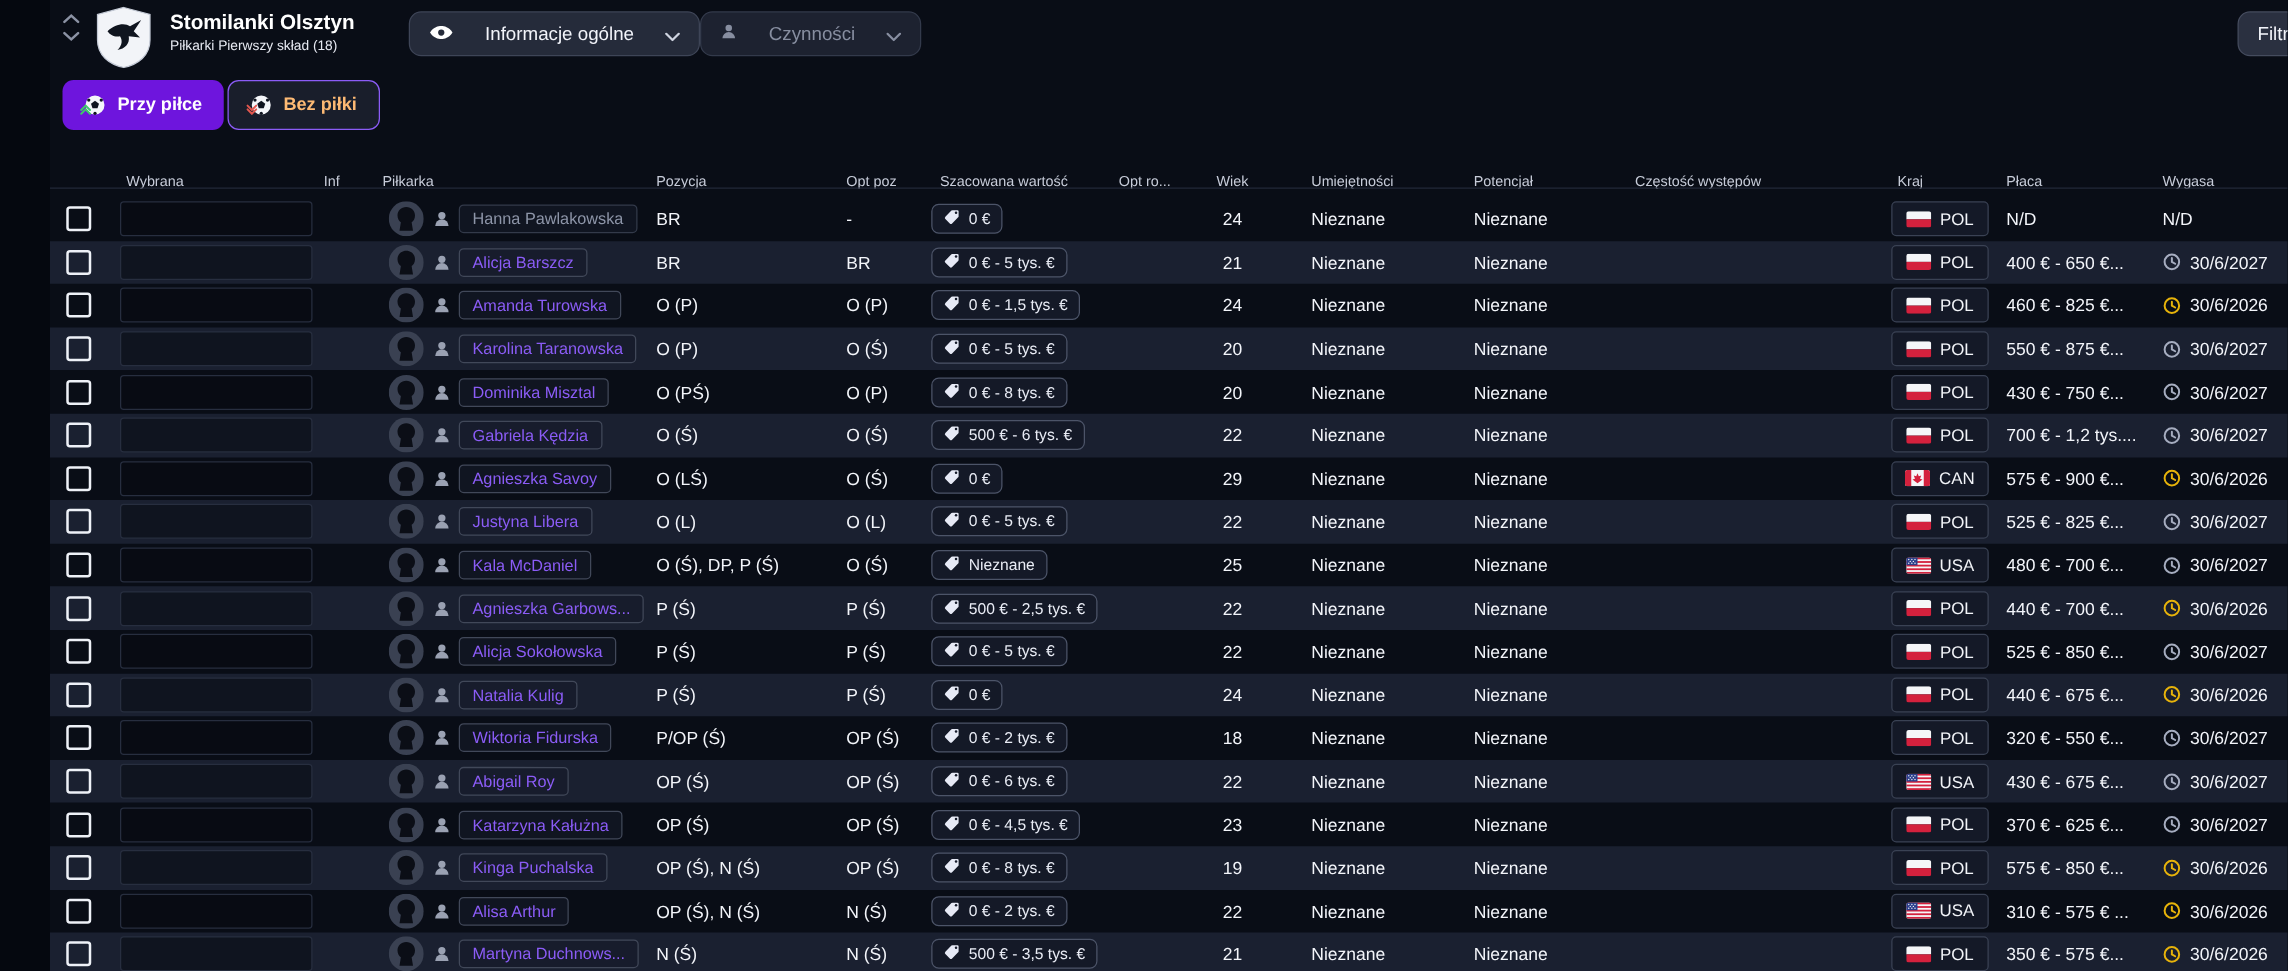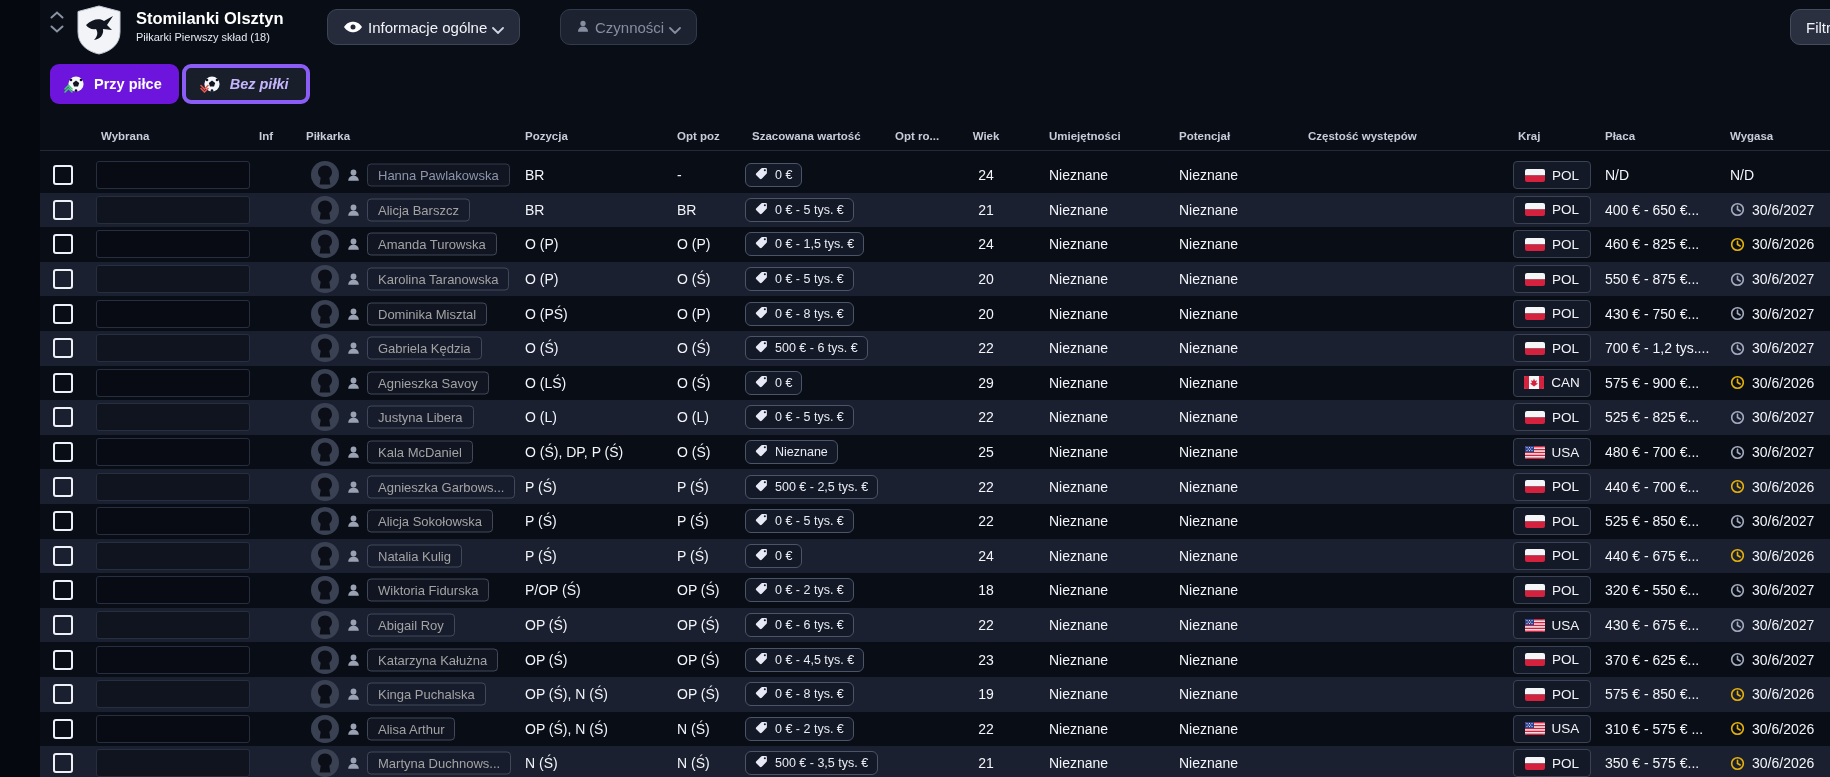--- a/index.html
+++ b/index.html
@@ -6,61 +6,61 @@
   .app{position:relative;width:1830px;height:777px;background:#090d16;overflow:hidden;
        font-family:"Liberation Sans","DejaVu Sans",sans-serif;color:#eef1f7;margin-left:40px;}
 
   
   .topbar{position:absolute;left:0;top:0;width:100%;height:60px;}
   .nav-arrows{position:absolute;left:10px;top:11px;display:flex;flex-direction:column;gap:6px;color:#8b92a4;}
   .nav-arrows svg{display:block;}
   .club-badge{position:absolute;left:36px;top:5px;}
   .club-title{position:absolute;left:96px;top:9px;font-size:16.5px;font-weight:bold;color:#ffffff;}
   .club-sub{position:absolute;left:96px;top:31px;font-size:11px;color:#e6e9f1;}
-  .btn{position:absolute;top:9px;height:36px;display:flex;align-items:center;gap:5px;
+  .btn{position:absolute;top:9px;height:36px;display:flex;align-items:center;gap:25px;
        background:#252b3a;border:1px solid #3e4557;border-radius:10px;padding:11px 15px;
        font-size:15px;color:#f2f4fa;cursor:pointer;box-sizing:border-box;}
   .btn .chev{color:#cfd4e0;margin-top:2px;}
   .btn-view{left:287px;}
   .btn-actions{left:520px;background:#1d2230;border-color:#333a4b;color:#878e a0;align-items:center;}
   .btn-actions{color:#878ea0;}
   .btn-actions .chev{color:#878ea0;}
   .btn-filter{left:1750px;background:#2a3040;border-color:#454c5e;}
 
   
   .tabs{position:absolute;left:10px;top:64px;display:flex;gap:3px;}
   .tab{height:40px;display:flex;align-items:center;gap:9px;padding:12px 17px;border-radius:9px;
        font-size:14.5px;font-weight:600;cursor:pointer;box-sizing:border-box;}
   .tab-active{background:#6e15dd;color:#ffffff;}
-  .tab-idle{background:#191e2b;border:4px solid #8b5cf6;color:#c4b5fd;font-style:italic;}
+  .tab-idle{background:#191e2b;border:1px solid #8b5cf6;color:#fdba74;}
   .ballwrap{position:relative;width:18px;height:18px;}
   .ballwrap .accent{position:absolute;left:-3px;bottom:-3px;}
 
   
-  .thead{position:absolute;left:0;top:126px;width:1718px;height:24px;font-size:11.5px;
-         font-weight:700;color:#c7ccd9;}
+  .thead{position:absolute;left:0;top:136px;width:1718px;height:24px;font-size:11.5px;
+         font-weight:400;color:#c7ccd9;}
   .thead span{position:absolute;top:4px;white-space:nowrap;}
   .h0{left:61px}.h1{left:219px}.h2{left:266px}.h3{left:485px}.h4{left:637px}.h5{left:712px}
   .h6{left:855px}.h7{left:925px;width:42px;text-align:center}.h8{left:1009px}.h9{left:1139px}
   .h10{left:1268px}.h11{left:1478px}.h12{left:1565px}.h13{left:1690px}
 
   
   .tbody{position:absolute;left:0;top:150px;width:1830px;height:627px;overflow:hidden;
          border-top:1px solid #222938;padding-top:7px;box-sizing:border-box;}
   .row{position:relative;width:1806px;height:34.6px;}
   .row.alt{background:#1a2030;}
   .row>*{position:absolute;top:50%;transform:translateY(-50%);white-space:nowrap;}
   .cell-text{font-size:14px;color:#f3f5fa;}
   .cb{left:13px;width:16px;height:16px;border:2px solid #eef1f7;border-radius:3px;background:transparent;}
   .winput{left:56px;width:152px;height:26px;background:rgba(8,11,18,.55);
           border:1px solid #272e3f;border-radius:3px;}
   .avatar{left:271px;width:28px;height:28px;}
   .mini{left:306px;width:15px;height:15px;color:#9aa1b2;}
   .namepill{left:327px;max-width:150px;overflow:hidden;text-overflow:ellipsis;
-            font-size:13px;color:#a3a3a3;background:rgba(22,27,41,.6);
+            font-size:13px;color:#8b5cf6;background:rgba(22,27,41,.6);
             border:1px solid #414859;border-radius:4px;padding:3px 10px;}
   .namepill.muted{color:#8d95a8;border-color:#333a4a;}
   .pos{left:485px;}
   .optpos{left:637px;}
   .valbadge{left:705px;display:flex;align-items:center;gap:7px;background:#141927;
             border:1px solid #4c5468;border-radius:6px;padding:3px 9px;font-size:12.5px;color:#e9ecf5;}
   .age{left:925px;width:42px;text-align:center;}
   .skill{left:1009px;}
   .pot{left:1139px;}
   .flagpill{left:1473px;width:78px;display:flex;align-items:center;justify-content:center;gap:7px;

